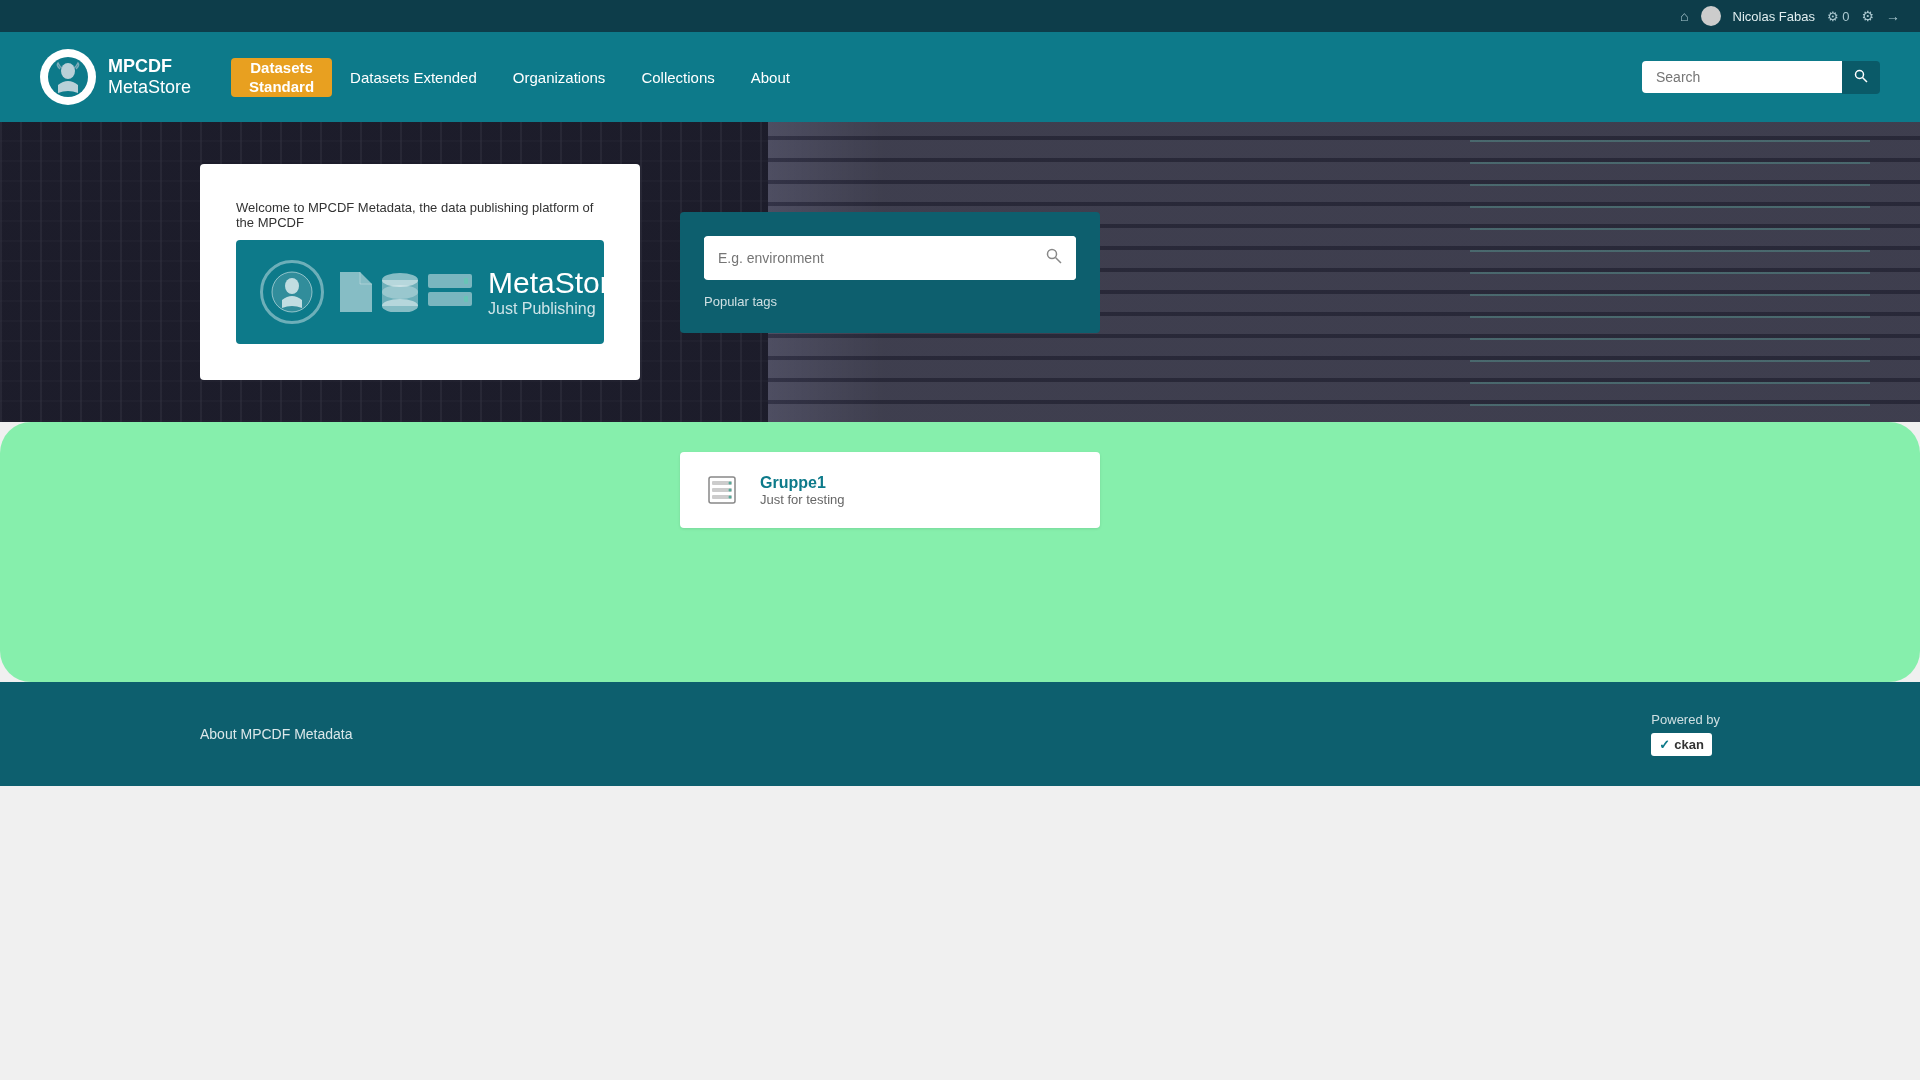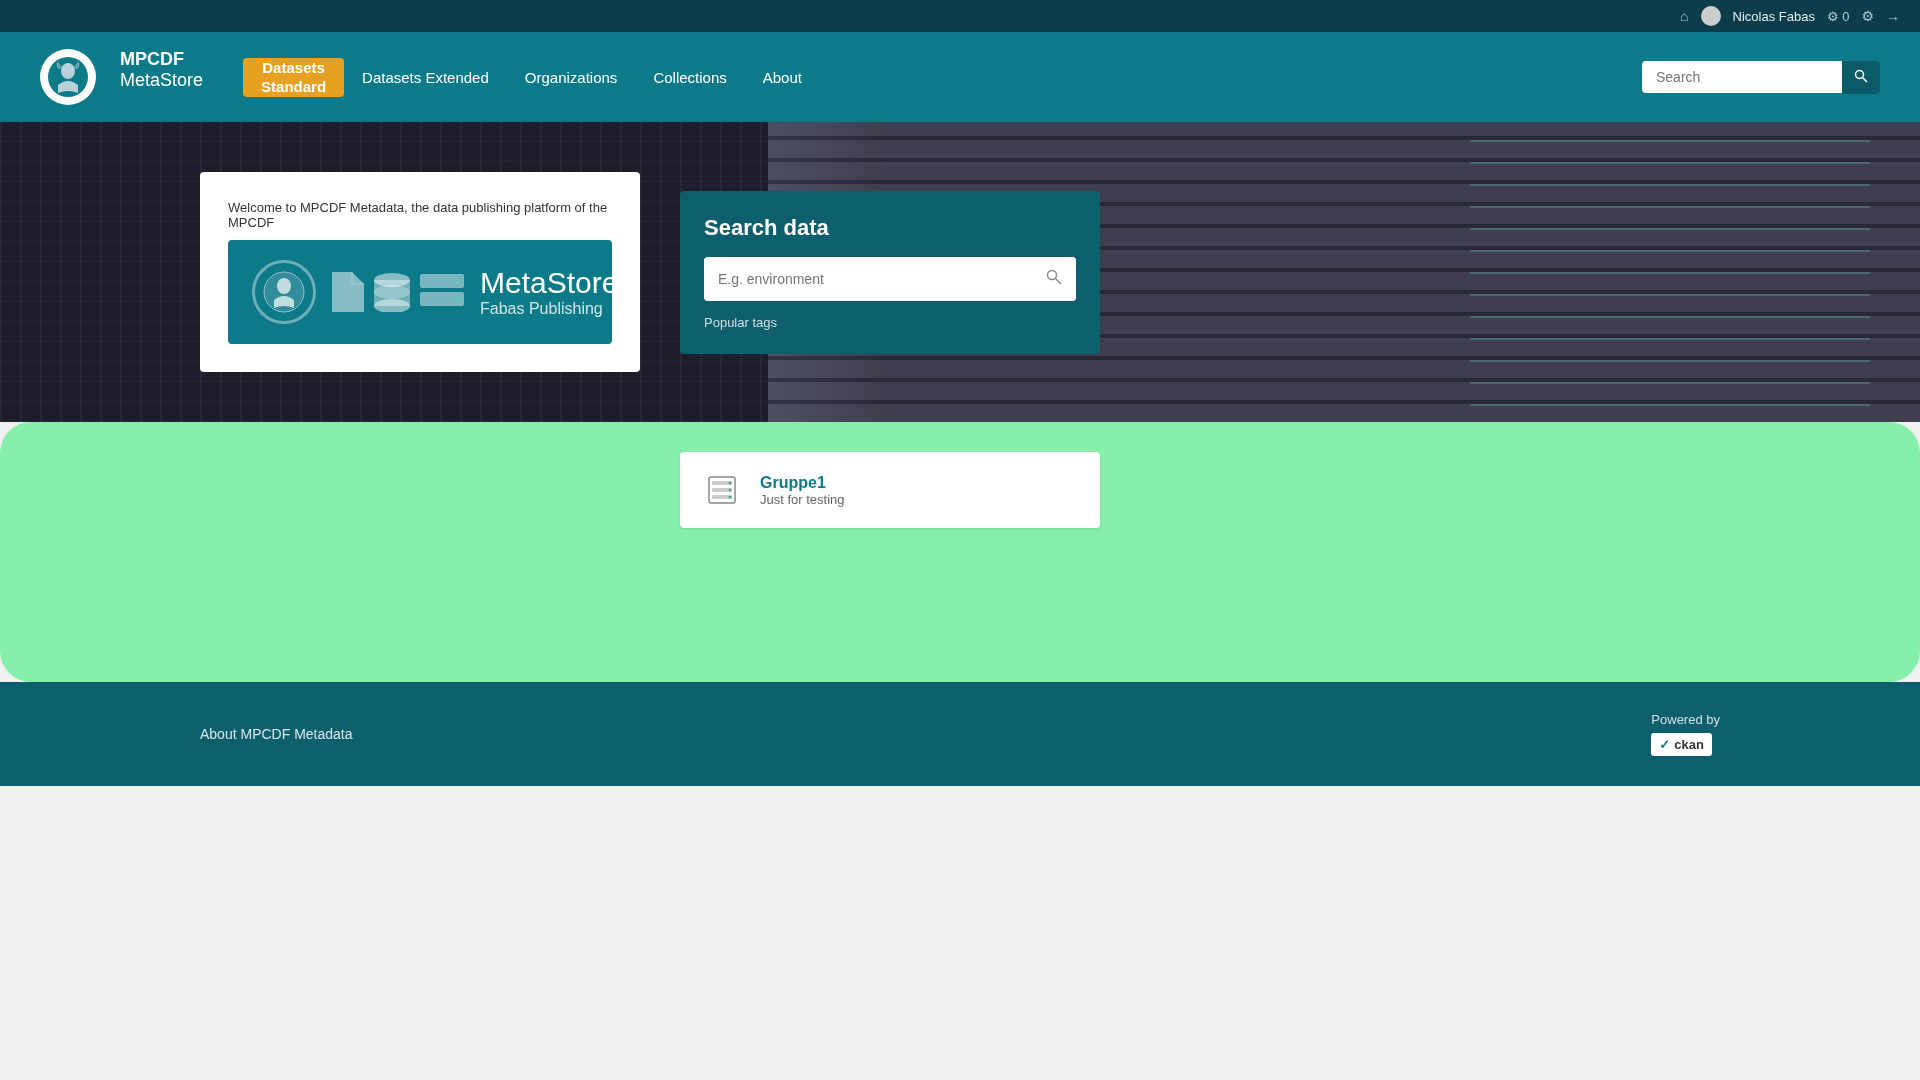--- a/index.html
+++ b/index.html
@@ -39,22 +39,22 @@
     .navbar {
       background: #0d7a8a;
       height: 90px;
       display: flex;
       align-items: center;
       padding: 0 40px;
       gap: 0;
     }
     .logo-area {
       display: flex;
-      align-items: flex-start;
-      gap: 24px;
+      align-items: center;
+      gap: 12px;
       margin-right: 40px;
       text-decoration: none;
     }
     .logo-circle {
       width: 56px; height: 56px;
       border-radius: 50%;
       background: white;
       display: flex; align-items: center; justify-content: center;
       overflow: hidden;
     }
@@ -170,21 +170,21 @@
       display: flex;
       align-items: center;
       height: 100%;
       padding: 20px 200px 20px 200px;
     }
 
     
     .metastore-card {
       background: white;
       border-radius: 4px;
-      padding: 28px;
+      padding: 36px;
       width: 440px;
       flex-shrink: 0;
     }
     .metastore-card .welcome-text {
       font-size: 13px;
       color: #333;
       margin-bottom: 10px;
     }
     .metastore-banner {
       background: #0d7a8a;
@@ -417,27 +417,26 @@
 
           <svg width="44" height="36" viewBox="0 0 44 36" fill="rgba(255,255,255,0.45)" xmlns="http://www.w3.org/2000/svg">
             <rect x="0" y="0" width="44" height="14" rx="2"></rect>
             <rect x="0" y="18" width="44" height="14" rx="2"></rect>
             <rect x="36" y="4" width="4" height="6" rx="1" fill="rgba(100,200,180,0.8)"></rect>
             <rect x="36" y="22" width="4" height="6" rx="1" fill="rgba(100,200,180,0.8)"></rect>
           </svg>
         </div>
         <div class="metastore-text">
           <div class="t1">MetaStore</div>
-          <div class="t2">Fabas Publishing</div>
+          <div class="t2">Just Publishing</div>
         </div>
       </div>
     </div>
 
     <div class="search-data-box">
-      <div class="search-data-title">Search data</div>
       <div class="search-data-input-wrap">
         <input class="search-data-input" type="text" placeholder="E.g. environment" style="">
         <button class="search-data-btn">
           <svg width="16" height="16" viewBox="0 0 16 16" xmlns="http://www.w3.org/2000/svg">
             <circle cx="6" cy="6" r="4.5" stroke="#888" stroke-width="1.5" fill="none"></circle>
             <line x1="9.5" y1="9.5" x2="15" y2="15" stroke="#888" stroke-width="1.5"></line>
           </svg>
         </button>
       </div>
       <div class="popular-tags">Popular tags</div>

